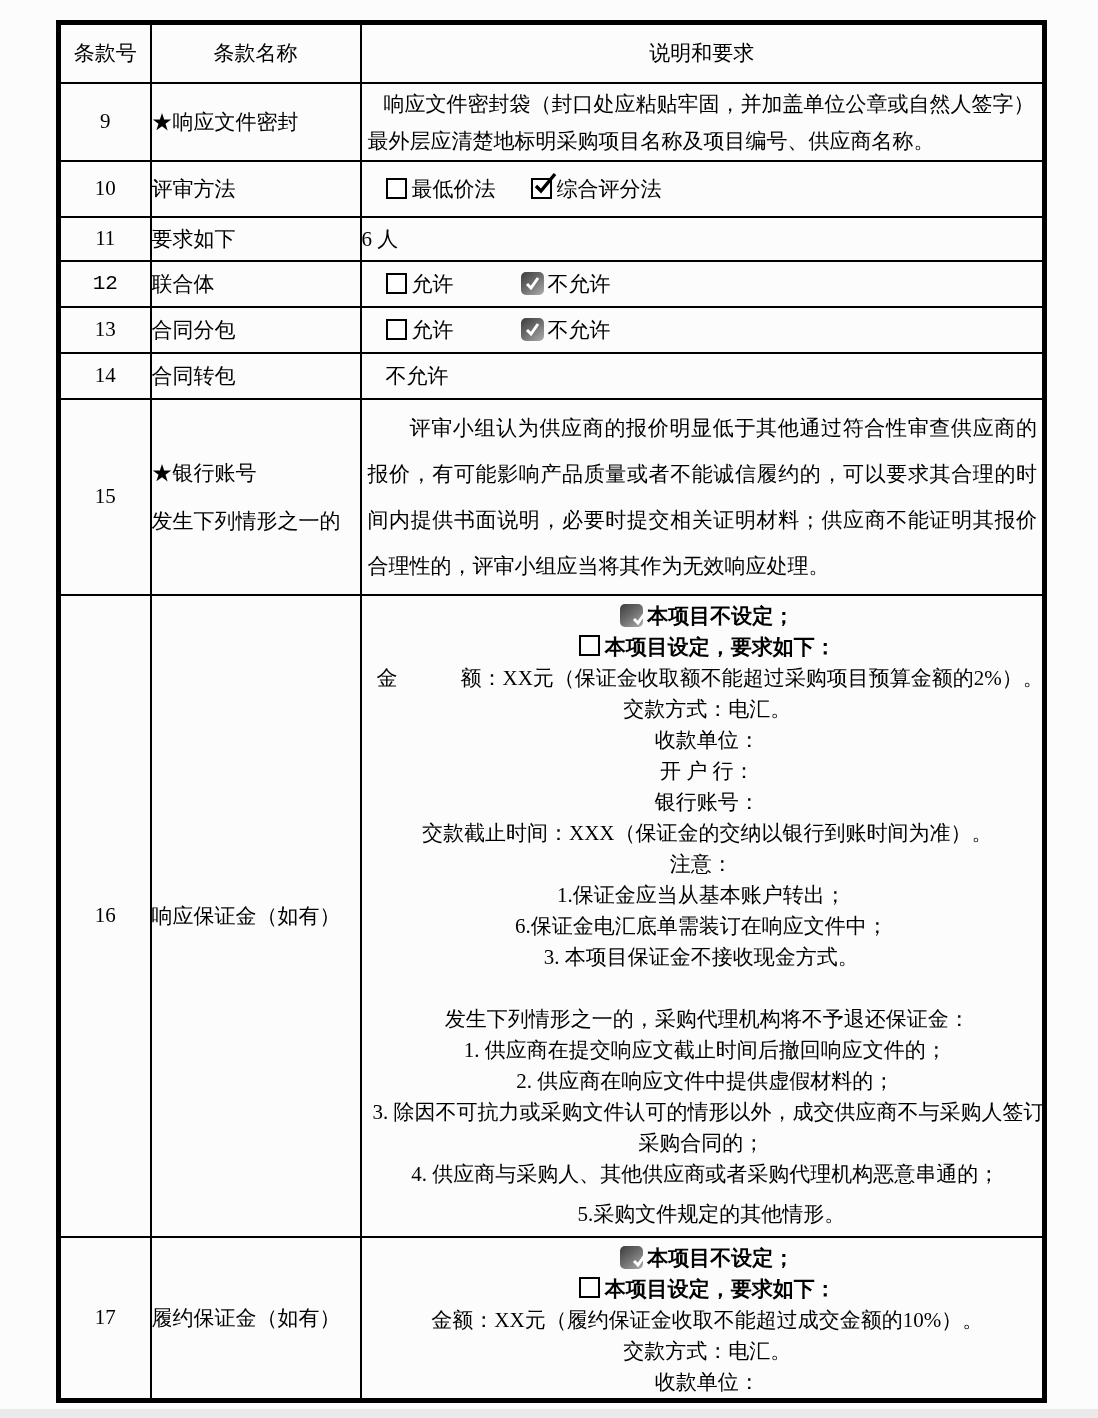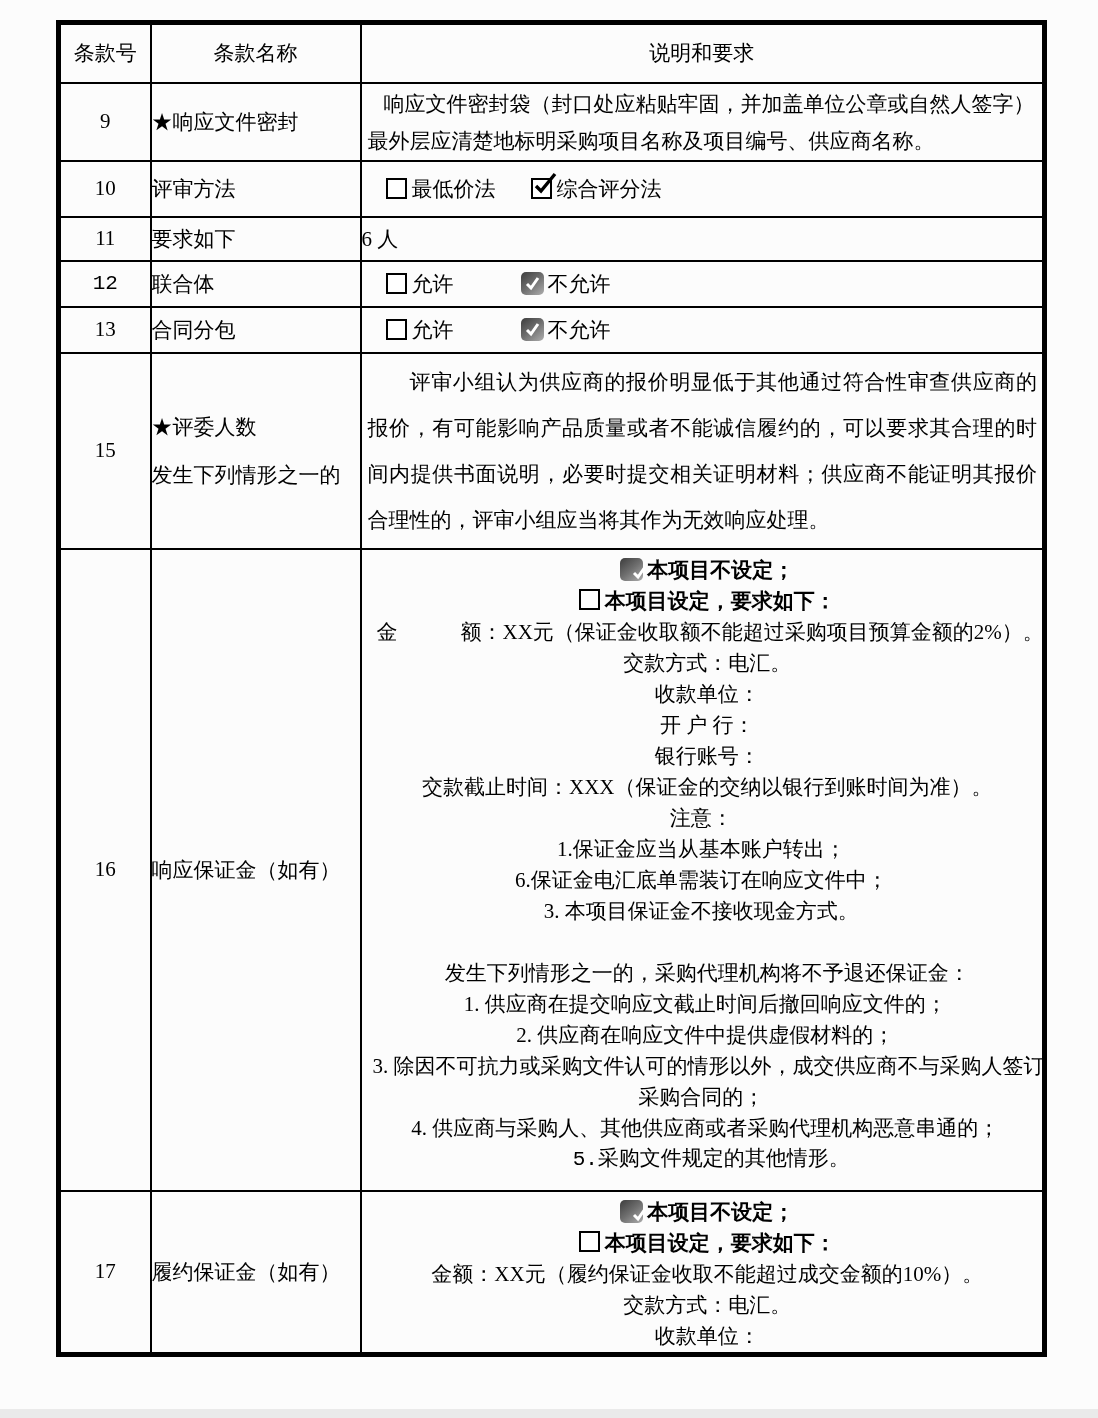--- a/index.html
+++ b/index.html
@@ -61,21 +61,21 @@
   .r15-desc{padding:0 5px 0 6px;text-align:justify;text-indent:42px;line-height:46px;}
 
   
   td.desc.top{vertical-align:top;}
   .bond{padding:5px 4px 0 3px;line-height:31px;text-align:center;}
   .bond .line{min-height:31px;}
   .b{font-weight:bold;}
   .ind{text-indent:12px;}
   .ind8{text-indent:8px;}
   .ind20{text-indent:20px;}
-  .mt{font-family:Liberation Mono, monospace;}
+  .mt{margin-top:9px;}
   .spacer{height:31px;}
 
   
   .cbe{display:inline-block;width:17px;height:17px;border:2px solid #000;background:#fff;
        margin-right:5px;vertical-align:-2px;flex:none;}
   .cbb{display:inline-block;position:relative;width:17px;height:17px;border:2px solid #000;
        background:#fff;margin-right:5px;vertical-align:-2px;flex:none;}
   .cbb svg{position:absolute;left:-1px;top:-10px;}
   .cbg{display:inline-block;width:23px;height:23px;border-radius:5px;flex:none;
        background:linear-gradient(140deg,#414141 5%,#6f6f6f 50%,#aeaeae 100%);
@@ -176,25 +176,30 @@
               <svg width="15" height="15" viewBox="0 0 15 15">
                     <polyline points="2,8 6,12 13,2" fill="none" stroke="#fff" stroke-width="3"></polyline>
                   </svg>
             </span>
             <span>不允许</span>
           </span>
         </div>
       </td>
     </tr>
 
+    <tr class="h-r14">
+      <td class="no">14</td>
+      <td class="name">合同转包</td>
+      <td class="desc plain-val">不允许</td>
+    </tr>
 
     <tr class="h-r15">
       <td class="no">15</td>
       <td class="name r15-name">
-        <div>★评委人数</div>
+        <div>★银行账号</div>
         <div>发生下列情形之一的</div>
       </td>
       <td class="desc">
         <div class="r15-desc">评审小组认为供应商的报价明显低于其他通过符合性审查供应商的报价，有可能影响产品质量或者不能诚信履约的，可以要求其合理的时间内提供书面说明，必要时提交相关证明材料；供应商不能证明其报价合理性的，评审小组应当将其作为无效响应处理。</div>
       </td>
     </tr>
 
     <tr class="h-r16">
       <td class="no">16</td>
       <td class="name">响应保证金（如有）</td>

